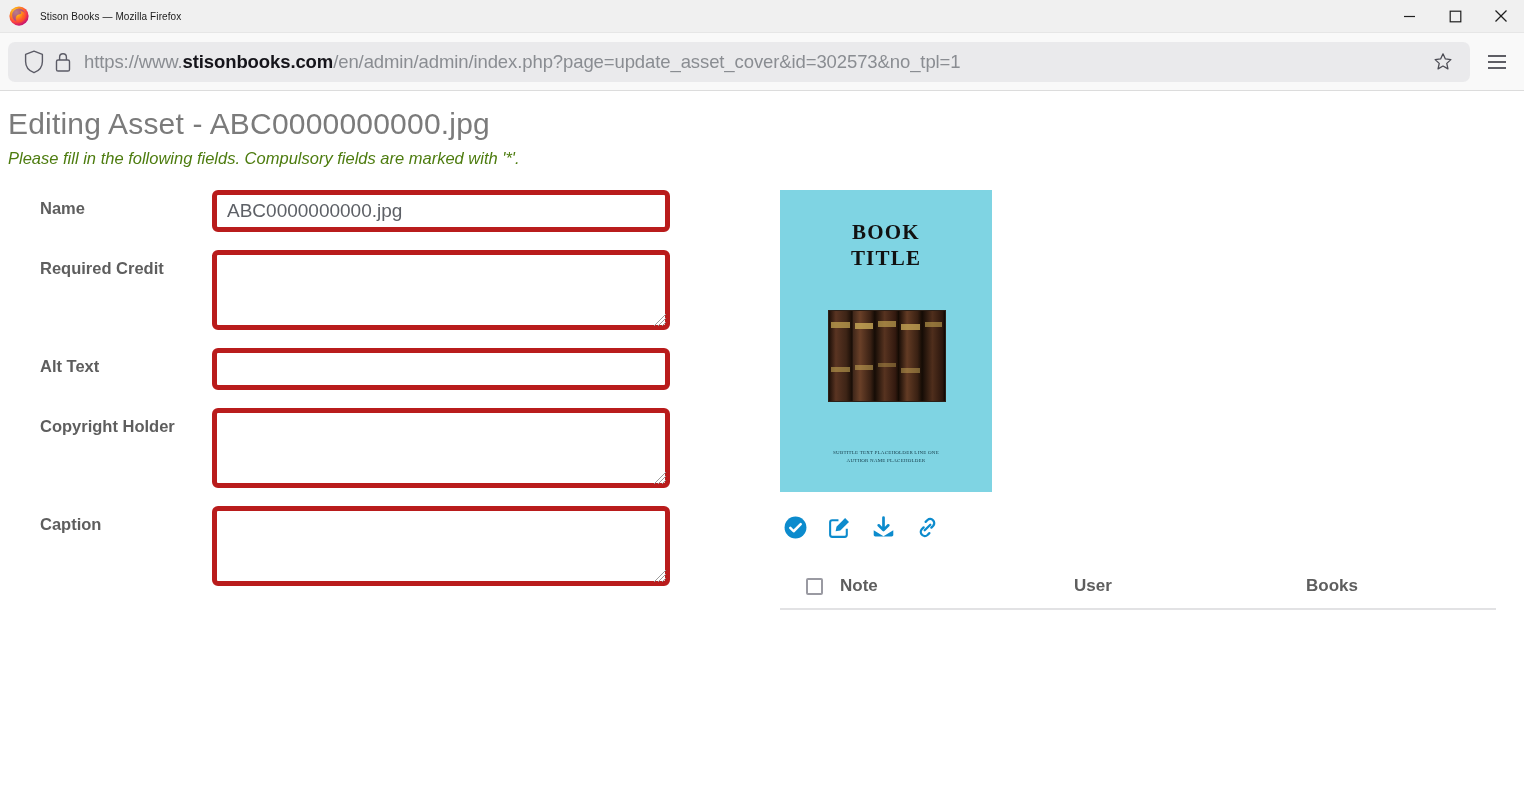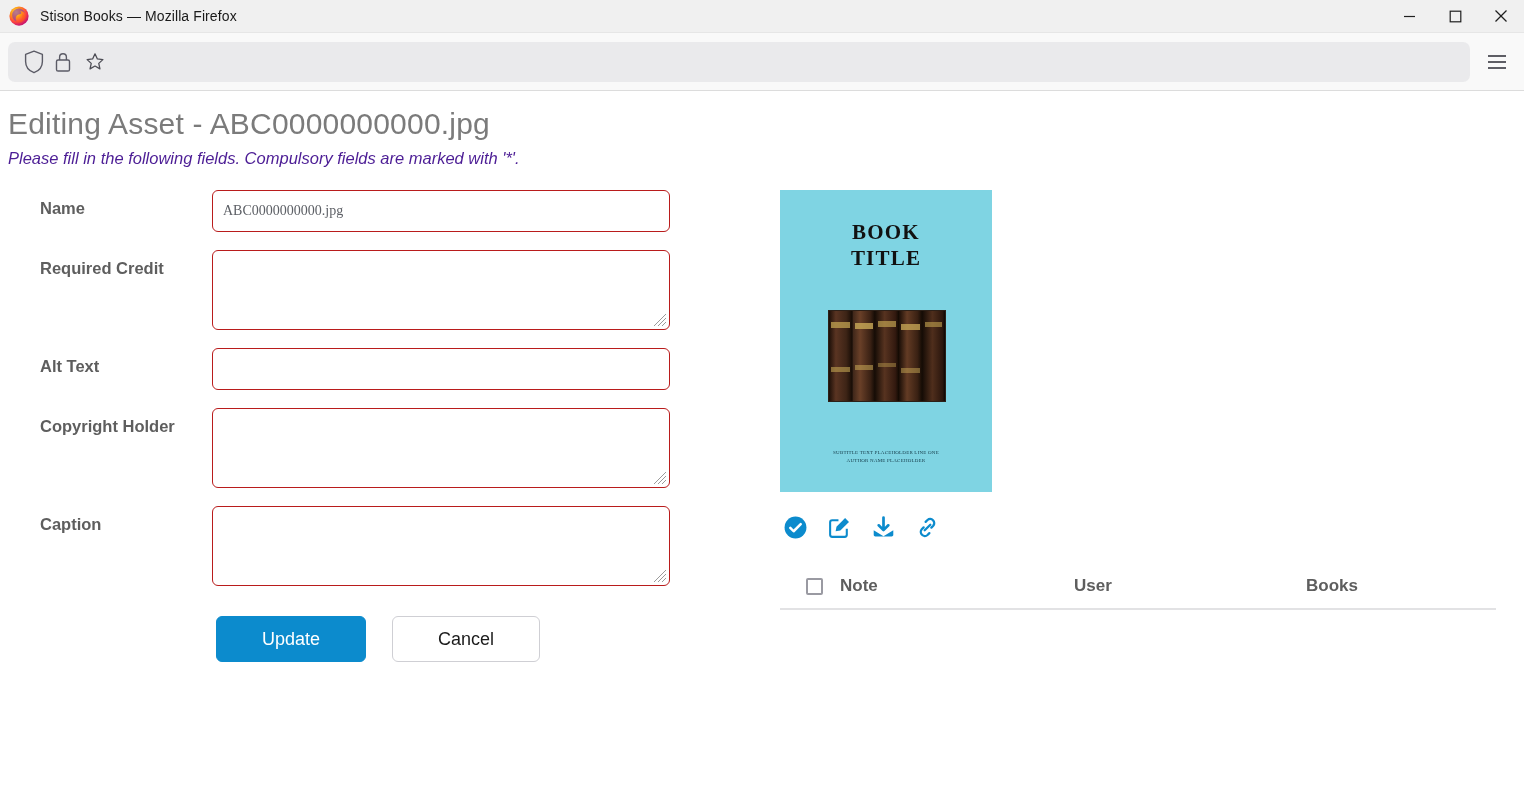--- a/index.html
+++ b/index.html
@@ -14,21 +14,21 @@
   
   .titlebar {
     height: 33px;
     background: #f0f0f0;
     display: flex;
     align-items: center;
     border-bottom: 1px solid #e6e6e6;
   }
   .ff-logo { width: 22px; height: 22px; margin-left: 8px; margin-right: 10px; flex: 0 0 auto; }
   .win-title {
-    font-size: 14px;
+    font-size: 10px;
     color: #1a1a1a;
     letter-spacing: .1px;
     white-space: nowrap;
   }
   .win-controls { margin-left: auto; display: flex; height: 33px; }
   .win-btn {
     width: 46px; height: 33px;
     display: flex; align-items: center; justify-content: center;
     color: #202020;
   }
@@ -74,21 +74,21 @@
   .page-title {
     font-size: 30px;
     color: #7b7b7b;
     font-weight: 400;
     margin: 16px 8px 0 8px;
     letter-spacing: .2px;
   }
   .page-sub {
     font-style: italic;
     font-size: 16.5px;
-    color: #4c1d95;
+    color: #4d7c0f;
     margin: 8px 0 0 8px;
   }
 
   .columns { display: flex; margin-top: 22px; }
   .col-left { width: 780px; flex: 0 0 780px; }
   .col-right { flex: 1 1 auto; padding-left: 0px; }
 
   .form-row { display: flex; align-items: flex-start; margin-bottom: 18px; margin-left: 32px; }
   .form-label {
     width: 180px;
@@ -96,25 +96,25 @@
     padding-left: 8px;
     padding-top: 8px;
     font-size: 16.5px;
     font-weight: bold;
     color: #5e5e5e;
     line-height: 1.25;
   }
   .field { flex: 0 0 458px; }
   input.ctrl, textarea.ctrl {
     width: 458px;
-    border: 1px solid #b91c1c;
+    border: 5px solid #b91c1c;
     border-radius: 6px;
     background: #fff;
-    font-family: Liberation Serif, serif;
-    font-size: 14px;
+    font-family: Liberation Sans, sans-serif;
+    font-size: 19px;
     color: #5d6066;
     padding: 6px 10px;
     outline: none;
     display: block;
   }
   input.ctrl { height: 42px; }
   textarea.ctrl { height: 80px; resize: none; overflow: hidden; }
   .ta-wrap { position: relative; width: 458px; }
   .grip { position: absolute; right: 3px; bottom: 3px; width: 16px; height: 16px; pointer-events: none; }
 
@@ -236,20 +236,21 @@
       <svg width="24" height="26" viewBox="0 0 24 26">
           <path d="M12 2.2 3.6 5.4v7.1c0 5.5 3.6 9.4 8.4 11.2 4.8-1.8 8.4-5.7 8.4-11.2V5.4z" fill="none" stroke="#5b5b66" stroke-width="1.4" stroke-linejoin="round"></path>
         </svg>
     </span>
     <span class="icn lock-icon">
       <svg width="20" height="24" viewBox="0 0 20 24">
           <rect x="3.5" y="10" width="13" height="11" rx="1.6" fill="none" stroke="#5b5b66" stroke-width="1.4"></rect>
           <path d="M6.6 10V7.2a3.4 3.4 0 0 1 6.8 0V10" fill="none" stroke="#5b5b66" stroke-width="1.4"></path>
         </svg>
     </span>
+    <span class="url-text"><span>https://www.</span><span class="host">stisonbooks.com</span><span>/en/admin/admin/index.php?page=update_asset_cover&amp;id=302573&amp;no_tpl=1</span></span>
     <span class="star-btn">
       <svg width="22" height="22" viewBox="0 0 24 24">
           <path d="M12 3.1l2.6 5.6 6 .7-4.5 4.1 1.3 6-5.4-3.1-5.4 3.1 1.3-6L3.4 9.4l6-.7z" fill="none" stroke="#4c4c54" stroke-width="1.4" stroke-linejoin="round"></path>
         </svg>
     </span>
   </div>
   <div class="menu-btn">
     <svg width="22" height="18" viewBox="0 0 22 18">
       <line x1="2" y1="3" x2="20" y2="3" stroke="#4c4c54" stroke-width="1.8"></line>
       <line x1="2" y1="9" x2="20" y2="9" stroke="#4c4c54" stroke-width="1.8"></line>
@@ -322,24 +323,20 @@
               <svg width="16" height="16" viewBox="0 0 16 16">
                 <line x1="15" y1="3" x2="3" y2="15" stroke="#9b9b9b" stroke-width="1"></line>
                 <line x1="15" y1="7" x2="7" y2="15" stroke="#9b9b9b" stroke-width="1"></line>
                 <line x1="15" y1="11" x2="11" y2="15" stroke="#9b9b9b" stroke-width="1"></line>
               </svg>
             </span>
           </div>
         </div>
       </div>
 
-      <div class="btn-row">
-        <button class="btn btn-primary">Update</button>
-        <button class="btn btn-secondary">Cancel</button>
-      </div>
     </div>
 
     <div class="col-right">
 
       <div class="cover">
         <div class="cover-title">
           <div>BOOK</div>
           <div>TITLE</div>
         </div>
         <div class="cover-photo">

